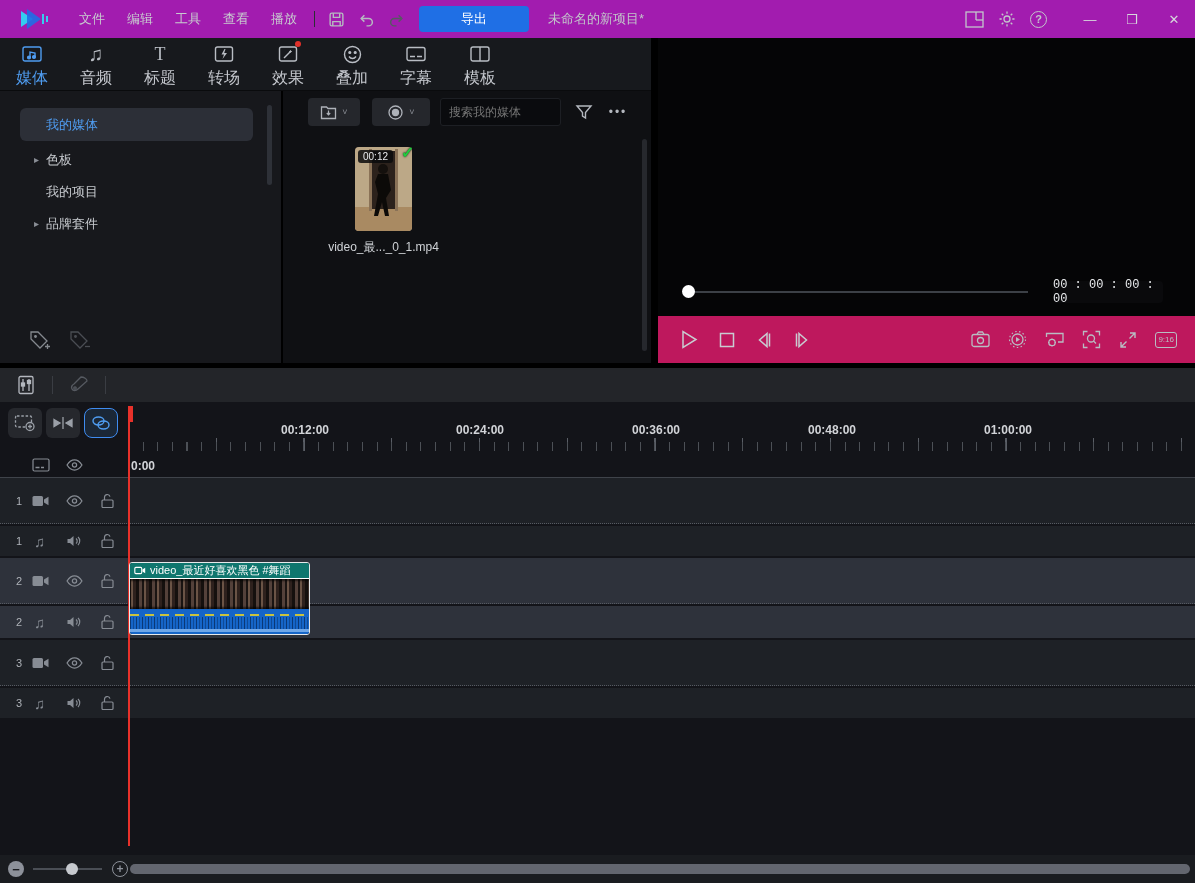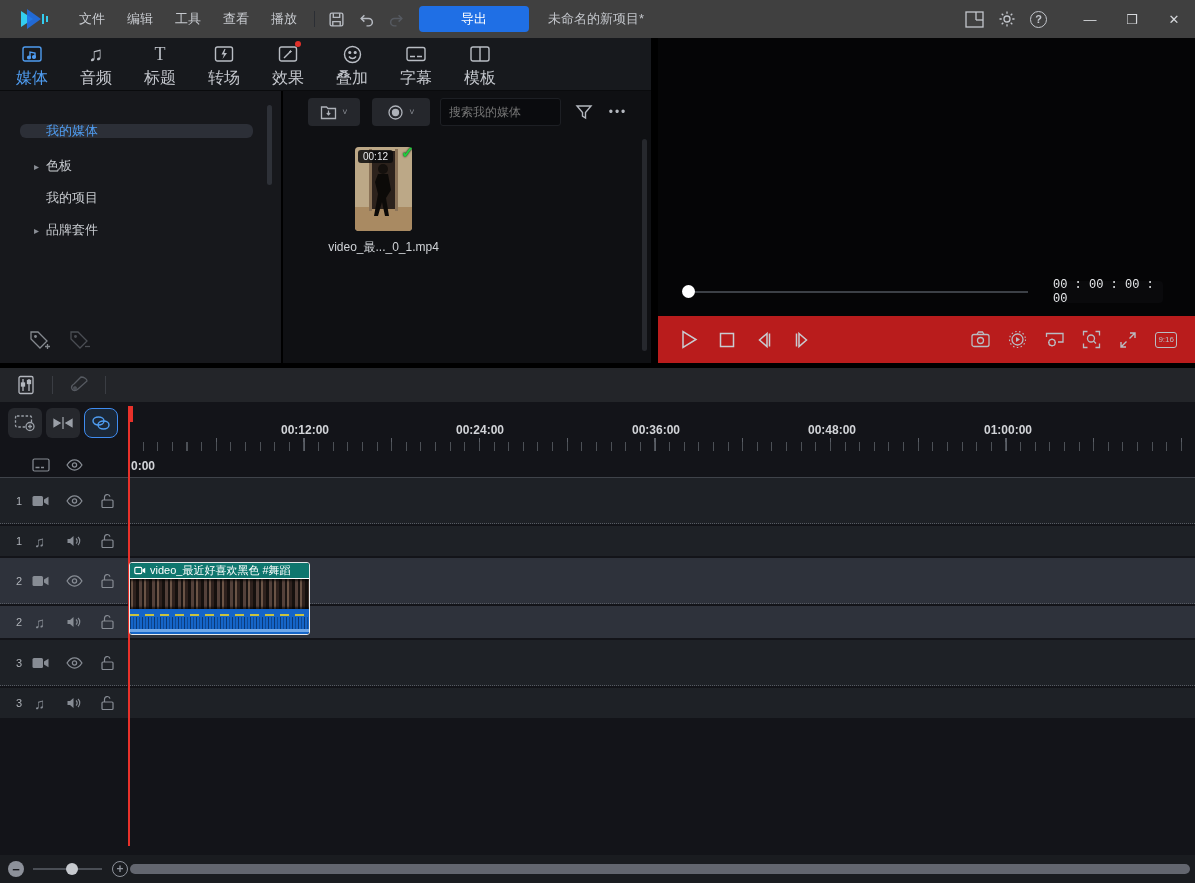--- a/index.html
+++ b/index.html
@@ -1,21 +1,21 @@
 <!DOCTYPE html>
 <html><head>
 <meta charset="utf-8">
 <style>
   * { margin:0; padding:0; box-sizing:border-box; }
   html,body { background:#000; }
   body { font-family:"Liberation Sans", sans-serif; }
   #app { position:relative; width:1195px; height:883px; background:#000; overflow:hidden; }
 
   
-  .titlebar { position:absolute; left:0; top:0; width:1195px; height:38px; background:#404040; display:flex; align-items:center; }
+  .titlebar { position:absolute; left:0; top:0; width:1195px; height:38px; background:#a21caf; display:flex; align-items:center; }
   .logo { margin-left:20px; width:30px; height:22px; flex:0 0 auto; }
   .menus { display:flex; margin-left:18px; }
   .menu-item { color:#c7cacf; font-size:13px; padding:4px 11px; cursor:default; }
   .tb-divider { width:1px; height:16px; background:#2b2e34; margin:0 6px; }
   .tb-icon-btn { width:30px; height:26px; display:flex; align-items:center; justify-content:center; color:#b6bac1; }
   .tb-icon-btn.dim { color:#565a61; }
   .export-btn { margin-left:8px; width:110px; height:26px; background:#1f6fe5; color:#fff; font-size:13px; border:none; border-radius:4px; display:flex; align-items:center; justify-content:center; }
   .project-title { position:absolute; left:548px; top:0; height:38px; line-height:38px; color:#c2c5ca; font-size:13px; }
   .tb-right { position:absolute; right:148px; top:0; height:38px; display:flex; align-items:center; gap:14px; color:#c3c6cc; }
   .win-controls { position:absolute; right:0; top:0; height:38px; display:flex; }
@@ -25,21 +25,21 @@
   
   .tabbar { position:absolute; left:0; top:38px; width:651px; height:53px; background:#17191d; display:flex; border-bottom:1px solid #0a0b0d; }
   .tab { width:64px; display:flex; flex-direction:column; align-items:center; justify-content:center; gap:3px; color:#b9bdc4; padding-top:4px; }
   .tab .t-icon { position:relative; width:22px; height:22px; display:flex; align-items:center; justify-content:center; }
   .tab .t-label { font-size:16px; color:#c3c6cc; }
   .tab.active .t-label, .tab.active .t-icon { color:#4f9cf0; }
   .red-dot { position:absolute; right:-2px; top:-2px; width:6px; height:6px; background:#e0302a; border-radius:50%; }
 
   
   .left-panel { position:absolute; left:0; top:91px; width:281px; height:272px; background:#17181c; }
-  .side-item { position:relative; height:14px; display:flex; align-items:center; color:#c6c9ce; font-size:13px;margin-top:16px; }
+  .side-item { position:relative; height:33px; display:flex; align-items:center; color:#c6c9ce; font-size:13px; }
   .side-pill { position:absolute; left:20px; top:17px; width:233px; background:#2c2f37; border-radius:6px; color:#4f9cf0; padding-left:26px; }
   .side-row { position:absolute; left:20px; width:233px; padding-left:26px; }
   .side-arrow { position:absolute; left:14px; font-size:10px; color:#8a8e96; }
   .side-scrollbar { position:absolute; right:9px; top:14px; width:5px; height:80px; background:#2e3138; border-radius:3px; }
   .tag-icons { position:absolute; left:28px; bottom:12px; display:flex; gap:16px; color:#85898f; }
   .tag-icons .dim { color:#4a4d53; }
 
   .collapse-handle { position:absolute; left:283px; top:222px; width:21px; height:38px; background:#282a2f; border-radius:6px; display:flex; align-items:center; justify-content:center; color:#4f9cf0; font-size:14px; font-weight:bold; }
 
   
@@ -57,21 +57,21 @@
   .dur-badge { position:absolute; left:75px; top:59px; background:rgba(10,10,12,.85); color:#e8eaec; font-size:10px; padding:1px 5px; border-radius:3px; }
   .check-mark { position:absolute; left:118px; top:52px; color:#21cc3e; font-size:16px; font-weight:bold; text-shadow:0 0 2px #000; }
   .media-filename { position:absolute; left:28px; top:148px; width:145px; text-align:center; color:#cfd2d6; font-size:12px; }
   .media-scrollbar { position:absolute; right:4px; top:48px; width:5px; height:212px; background:#26282d; border-radius:3px; }
 
   
   .preview-panel { position:absolute; left:658px; top:38px; width:537px; height:325px; background:#050506; }
   .scrub-line { position:absolute; left:30px; top:253px; width:340px; height:2px; background:#3c4046; }
   .scrub-dot { position:absolute; left:24px; top:247px; width:13px; height:13px; border-radius:50%; background:#fff; }
   .timecode { position:absolute; left:395px; top:243px; width:110px; height:22px; background:#0a0a0c; border-radius:4px; color:#e8eaec; font-size:12px; display:flex; align-items:center; justify-content:center; font-family:"Liberation Mono",monospace; }
-  .transport-bar { position:absolute; left:0; bottom:0; width:537px; height:47px; background:#b91c1c; }
+  .transport-bar { position:absolute; left:0; bottom:0; width:537px; height:47px; background:#be185d; }
   .transport-left { position:absolute; left:22px; top:0; height:47px; display:flex; align-items:center; gap:20px; color:#c9ccd1; }
   .transport-right { position:absolute; right:18px; top:0; height:47px; display:flex; align-items:center; gap:18px; color:#b9bdc3; }
   .ratio-chip { font-size:8px; border:1px solid #b9bdc3; border-radius:3px; padding:3px 2px; line-height:1; }
 
   
   .tl-toolbar { position:absolute; left:0; top:368px; width:1195px; height:34px; background:#232529; display:flex; align-items:center; }
   .tl-toolbar .tool { width:24px; height:24px; display:flex; align-items:center; justify-content:center; color:#b4b8bf; margin-left:14px; }
   .tl-toolbar .tool.dim { color:#565a61; }
   .tl-divider { width:1px; height:18px; background:#3a3d43; margin-left:14px; }
 

